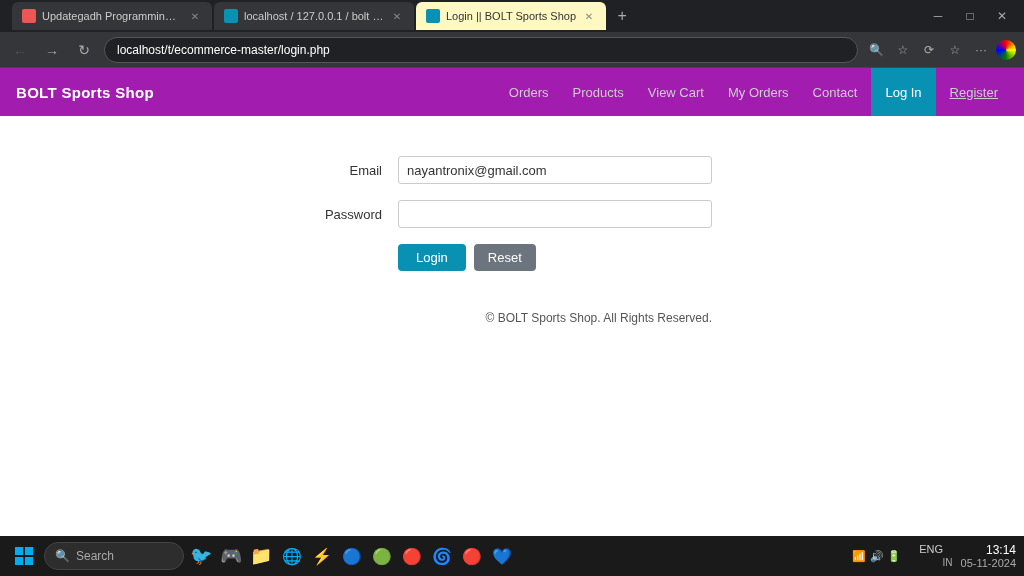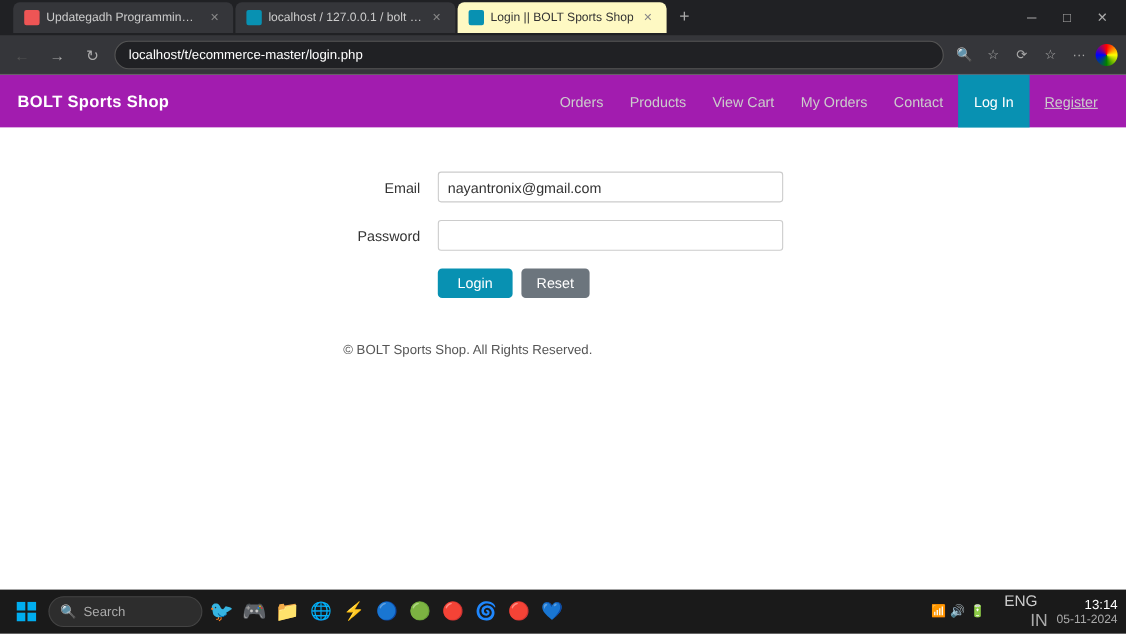--- a/index.html
+++ b/index.html
@@ -228,21 +228,21 @@
       border: none;
       padding: 6px 14px;
       border-radius: 4px;
       font-size: 13px;
       cursor: pointer;
     }
 
     .footer-text {
       font-size: 12px;
       color: #555;
-      text-align: left;
+      text-align: right;
       margin-top: 24px;
     }
 
     
     .taskbar {
       background: #1a1a1a;
       height: 40px;
       display: flex;
       align-items: center;
       justify-content: space-between;
@@ -461,22 +461,22 @@
       </div>
     </div>
 
     <div class="taskbar-right">
       <div class="sys-icons">
         <span class="sys-icon">📶</span>
         <span class="sys-icon">🔊</span>
         <span class="sys-icon">🔋</span>
       </div>
       <div class="lang-indicator">
-        <span style="font-size:14px; color:#ccc; display:block;">ENG</span>
-        <span style="font-size:16px; color:#aaa; display:block;margin-left:33px;">IN</span>
+        <span style="font-size:11px; color:#ccc; display:block;">ENG</span>
+        <span style="font-size:10px; color:#aaa; display:block;margin-left:33px;">IN</span>
       </div>
       <div class="clock">
         <span class="clock-time">13:14</span>
         <span class="clock-date">05-11-2024</span>
       </div>
     </div>
   </div>
 
 </div>
 

